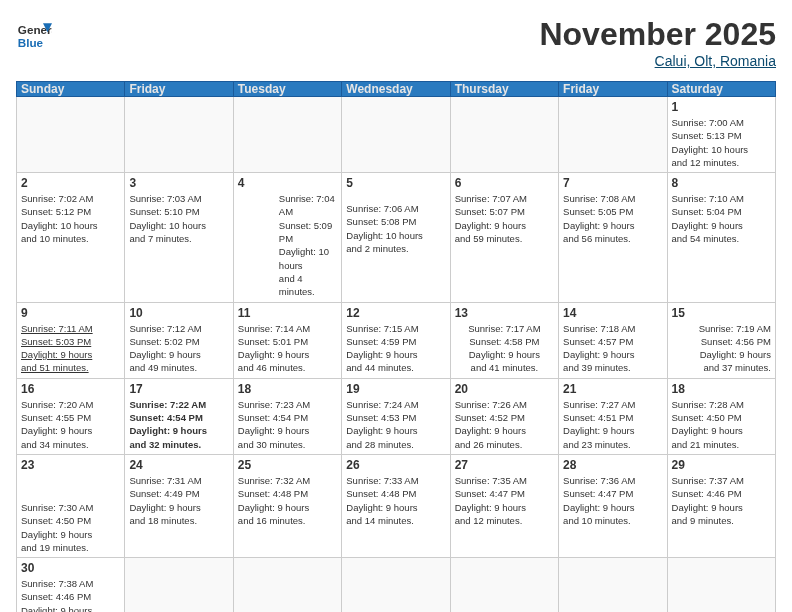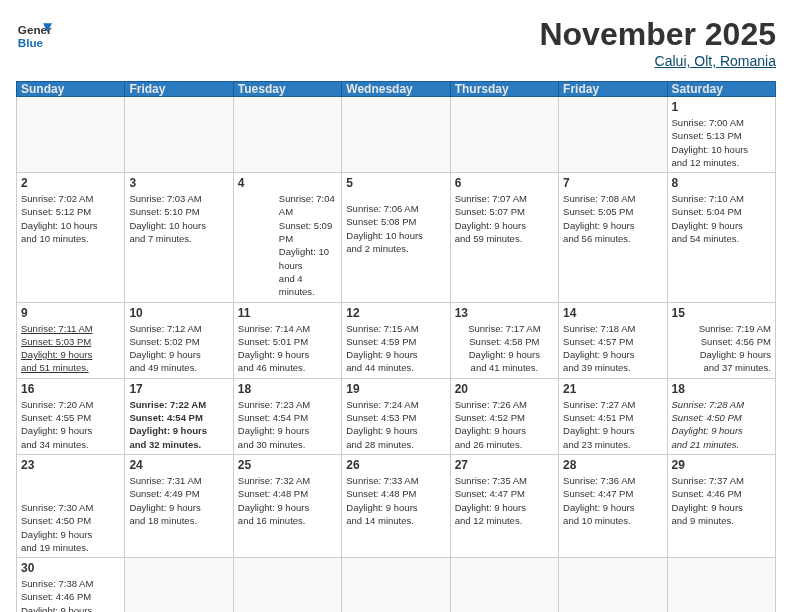--- a/index.html
+++ b/index.html
@@ -262,21 +262,21 @@
         </td>
         <td>
           <span class="day-number">21</span>
           <div class="day-info" style="white-space: pre-line;">Sunrise: 7:27 AM
 Sunset: 4:51 PM
 Daylight: 9 hours
 and 23 minutes.</div>
         </td>
         <td>
           <span class="day-number">18</span>
-          <div class="day-info" style="white-space: pre-line; font-style: italic;">Sunrise: 7:28 AM
+          <div class="day-info" style="white-space: pre-line;">Sunrise: 7:28 AM
 Sunset: 4:50 PM
 Daylight: 9 hours
 and 21 minutes.</div>
         </td>
       </tr>
       <tr>
         <td>
           <span class="day-number">23</span>
           <div class="day-info" style="white-space: pre-line; margin-top: 29px;">Sunrise: 7:30 AM
 Sunset: 4:50 PM

